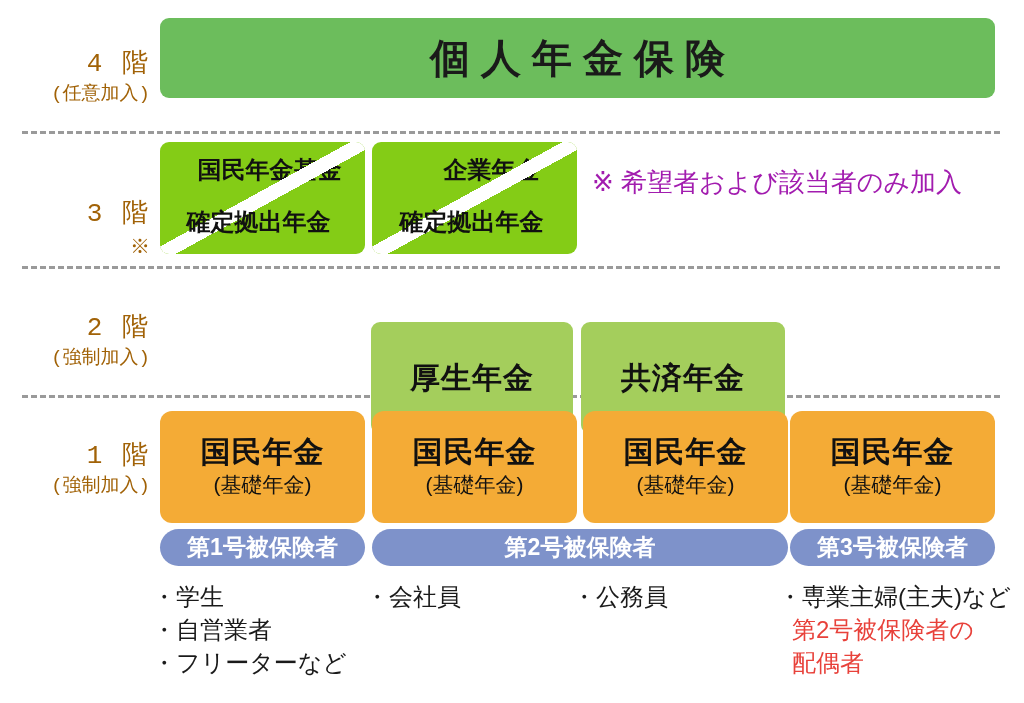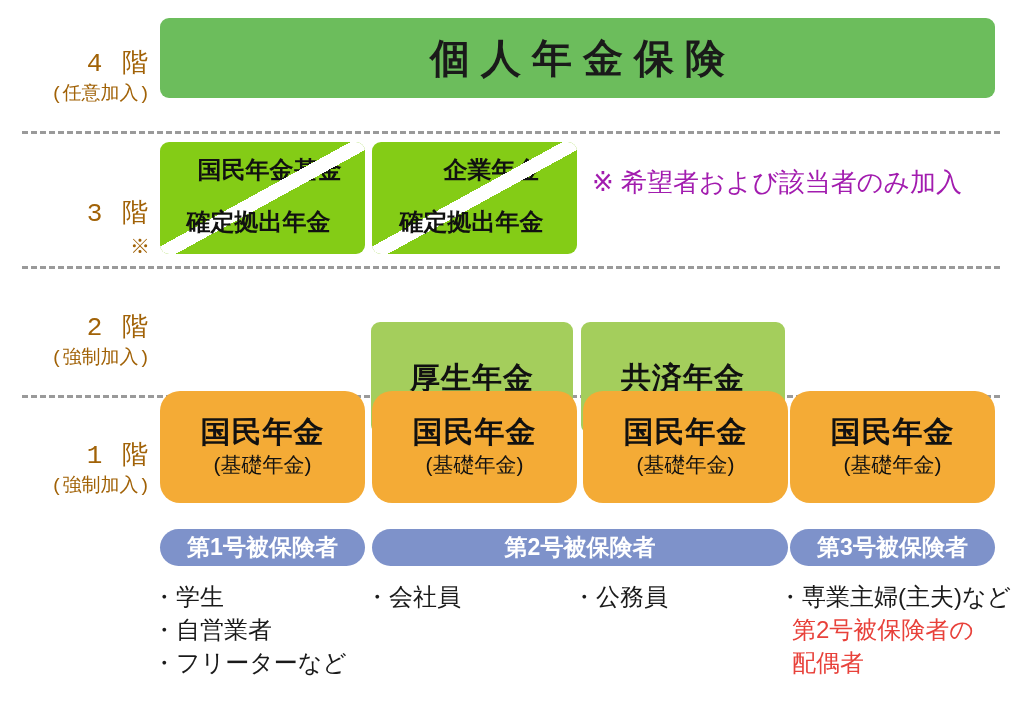--- a/index.html
+++ b/index.html
@@ -148,24 +148,24 @@
   .floor2-box .label {
     font-size: 30px;
     font-weight: bold;
     color: #111111;
     letter-spacing: 1px;
     white-space: nowrap;
   }
 
   
   .floor1-box {
-    top: 391px;
+    top: 411px;
     height: 112px;
     background: #f4ab36;
-    border-radius: 20px;
+    border-radius: 12px;
     display: flex;
     flex-direction: column;
     align-items: center;
     justify-content: center;
   }
   .floor1-box.c1 { left: 160px; width: 205px; }
   .floor1-box.c2 { left: 372px; width: 205px; }
   .floor1-box.c3 { left: 583px; width: 205px; }
   .floor1-box.c4 { left: 790px; width: 205px; }
   .floor1-box .main {

